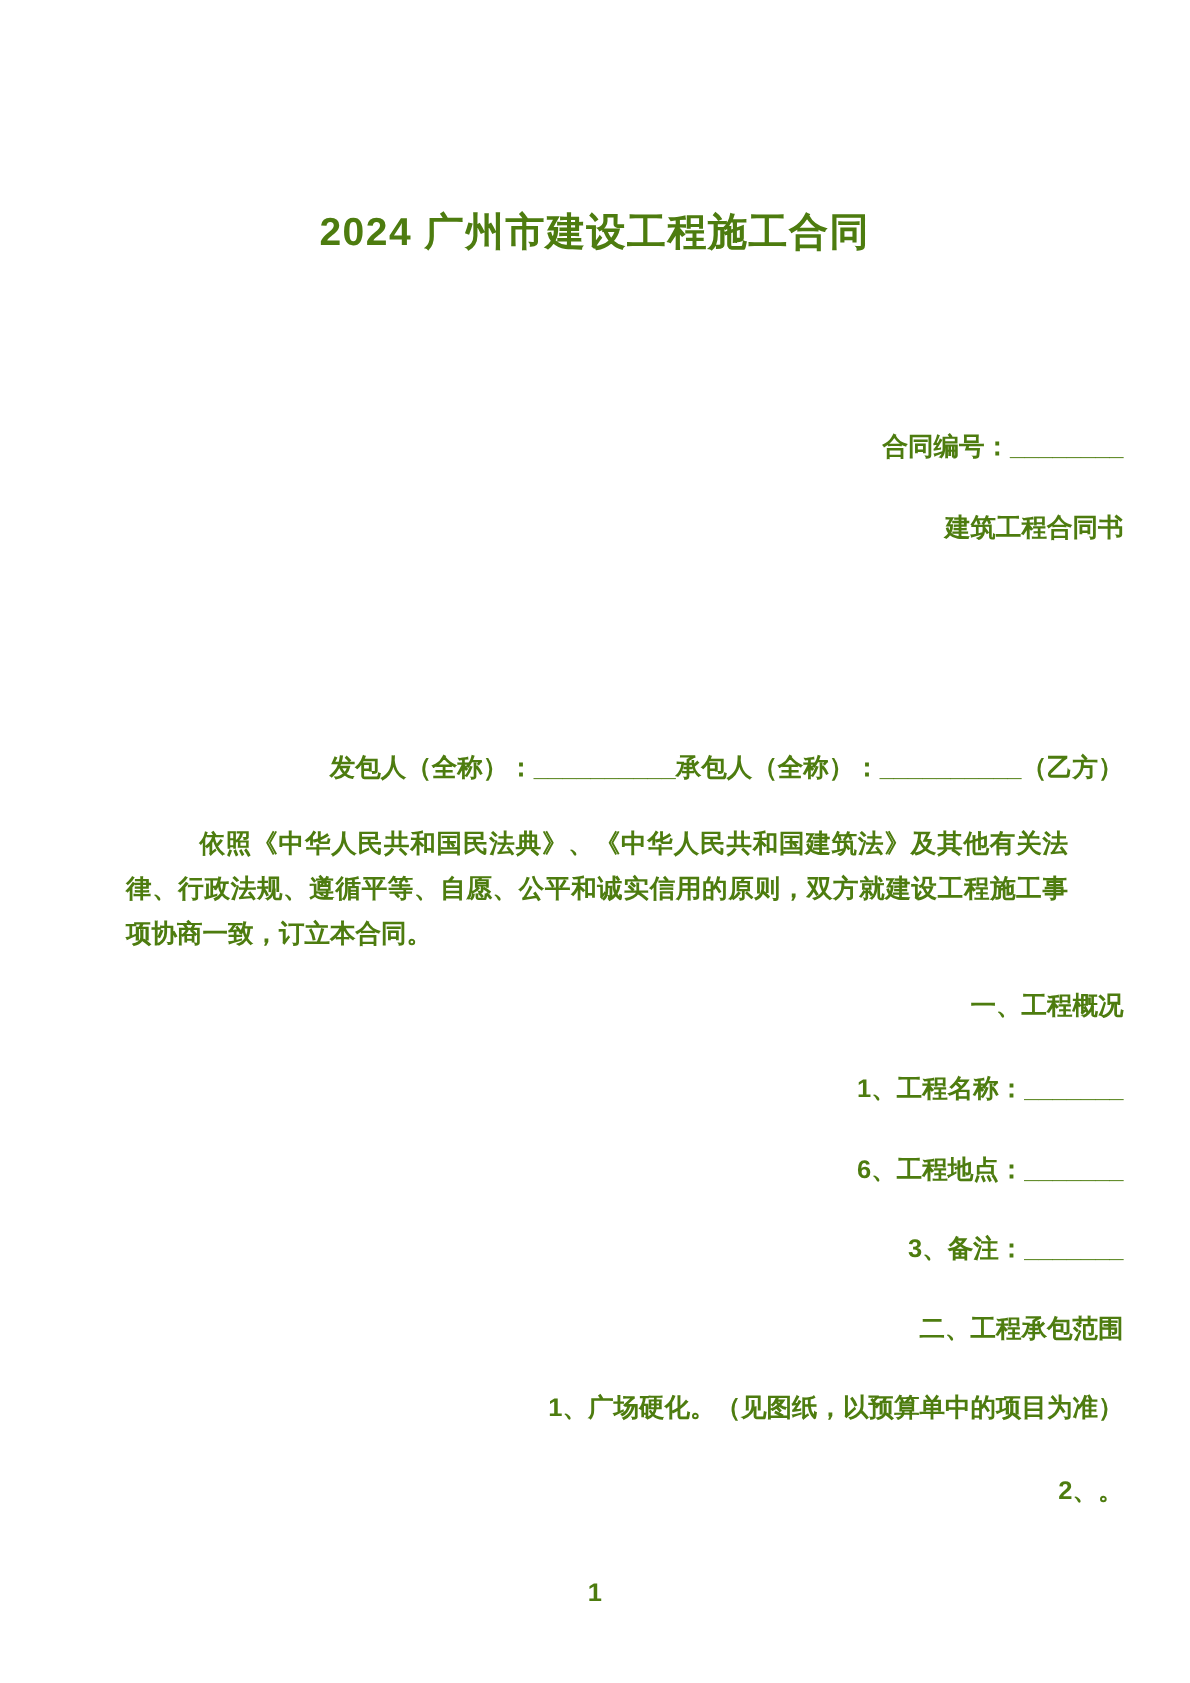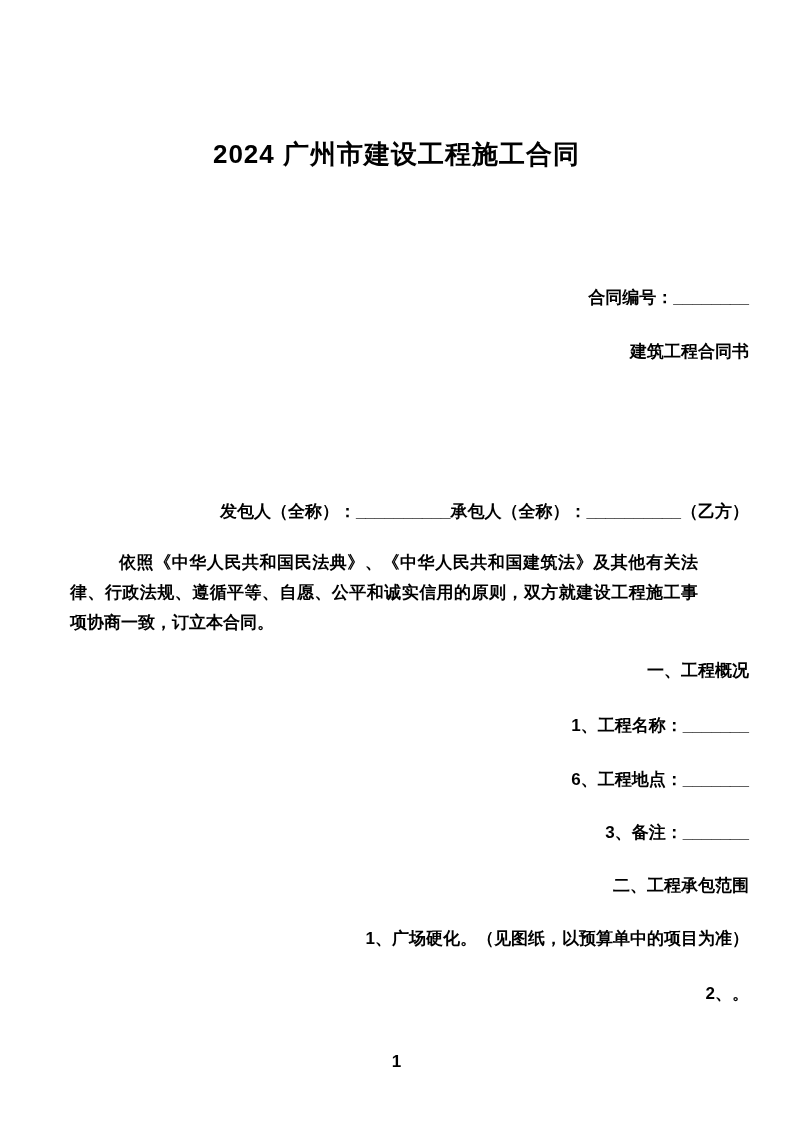--- a/index.html
+++ b/index.html
@@ -5,21 +5,21 @@
   html, body {
     margin: 0;
     padding: 0;
     background: #ffffff;
   }
   .page {
     position: relative;
     width: 793px;
     height: 1122px;
     background: #ffffff;
-    color: #000000;
+    color: #4d7c0f;
     font-family: "Liberation Sans", "DejaVu Sans", sans-serif;
     font-weight: 700;
     overflow: hidden;
   }
   .doc-title {
     position: absolute;
     top: 138px;
     left: 0;
     width: 793px;
     text-align: center;
@@ -33,21 +33,21 @@
     left: 137px;
     right: 44px;
     font-size: 17px;
     line-height: 22px;
     white-space: nowrap;
     text-align: right;
   }
   .preamble {
     position: absolute;
     top: 548px;
-    left: 70px;
+    left: 84px;
     width: 628px;
     font-size: 17px;
     line-height: 30px;
     text-indent: 49px;
     text-align: justify;
     text-justify: inter-ideograph;
   }
   .page-number {
     position: absolute;
     top: 1051px;

